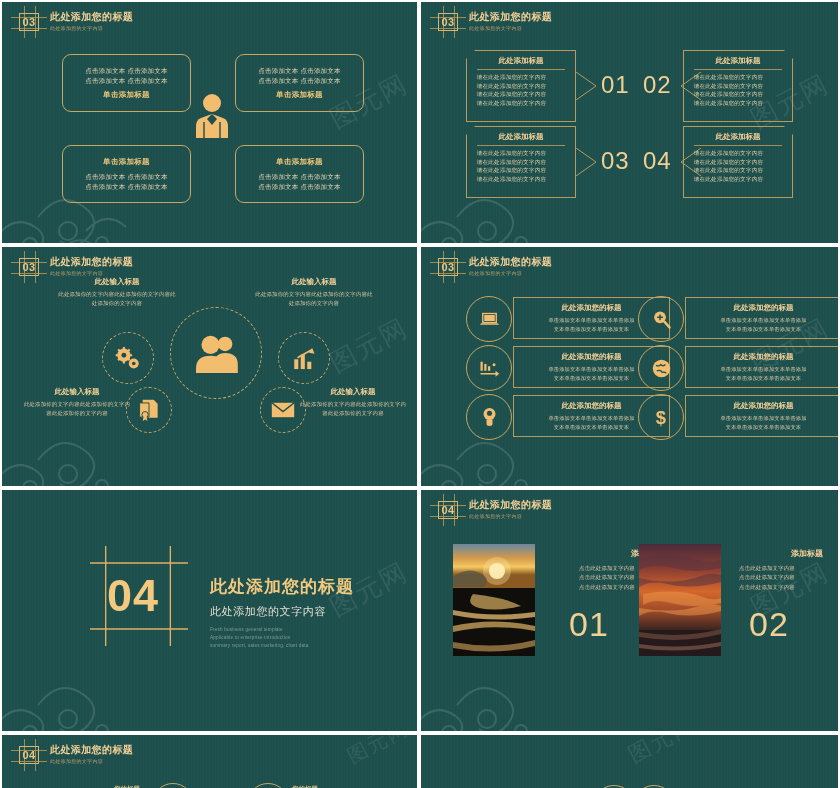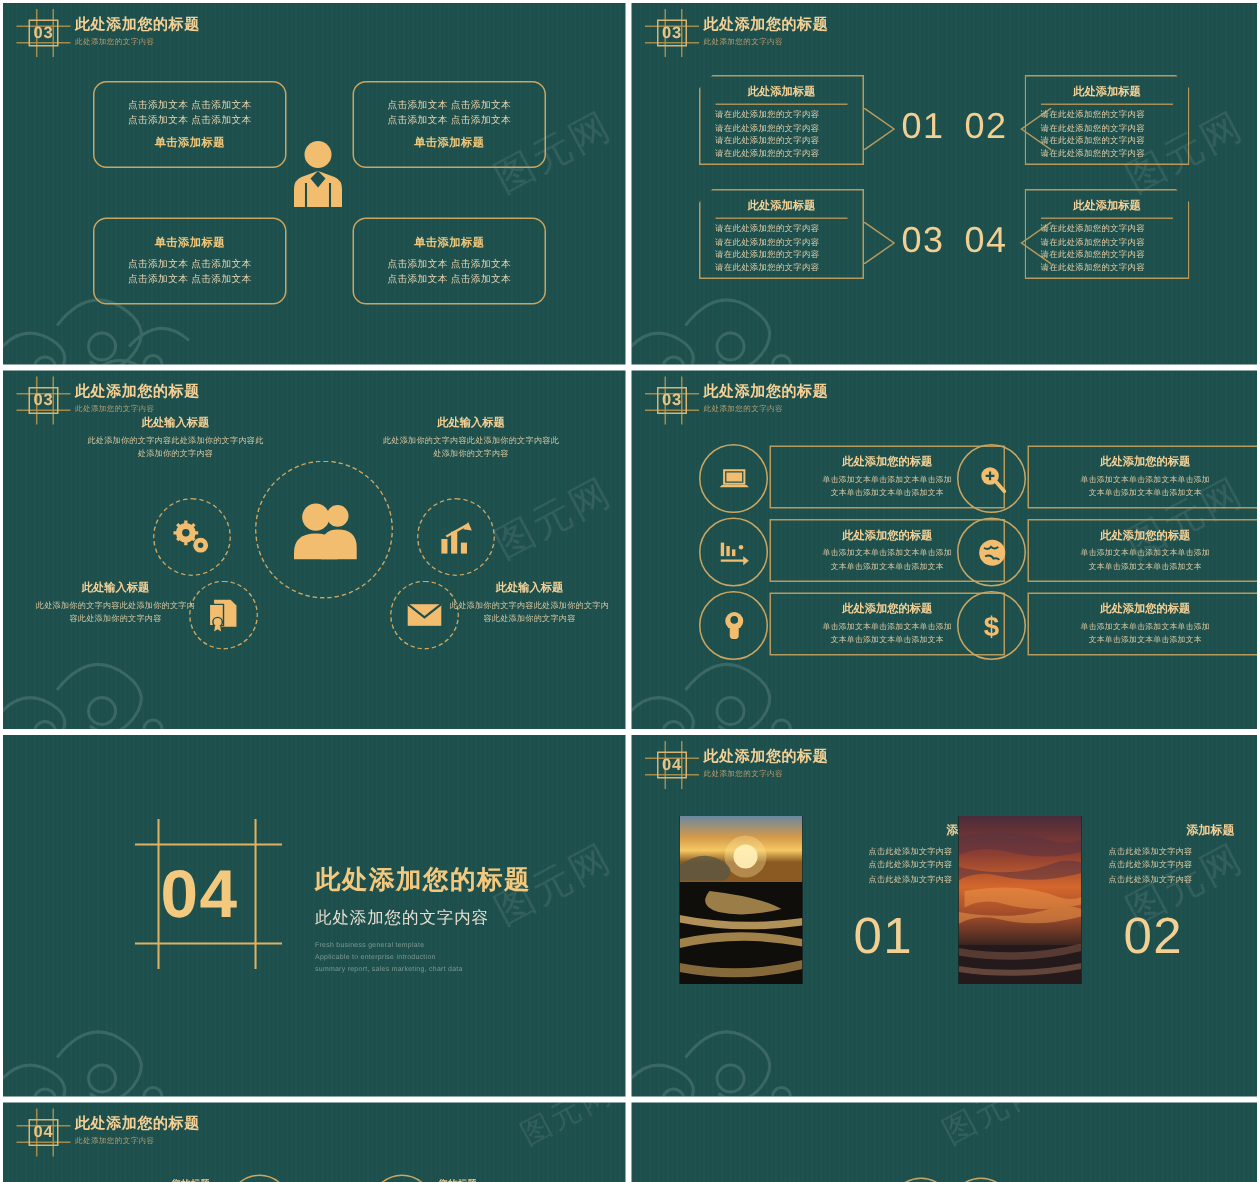--- a/index.html
+++ b/index.html
@@ -57,21 +57,21 @@
   .s1box{
     position:absolute;border:1px solid #c9a662;border-radius:9px;
     width:127px;height:56px;display:flex;flex-direction:column;
     align-items:center;justify-content:center;z-index:3;
   }
   .s1box .bt{font-size:7.5px;font-weight:700;color:#f0c77a;letter-spacing:.3px;}
   .s1box .bl{font-size:6.5px;color:#e9d6b2;line-height:1.5;text-align:center;letter-spacing:.2px;}
   .person{position:absolute;z-index:3;}
 
   
-  .s2card{position:absolute;z-index:3;width:110px;height:60px;}
+  .s2card{position:absolute;z-index:3;width:110px;height:72px;}
   .s2card .inner{
     position:absolute;inset:0;border:1px solid #b79a5c;
     display:flex;flex-direction:column;align-items:center;padding-top:5px;
     box-sizing:border-box;
   }
   .s2card.l .inner{clip-path:polygon(9px 0,100% 0,100% 100%,0 100%,0 9px);}
   .s2card.r .inner{clip-path:polygon(0 0,calc(100% - 9px) 0,100% 9px,100% 100%,0 100%);}
   .s2card .ct{font-size:7.5px;font-weight:700;color:#f3d096;margin-bottom:3px;}
   .s2card .cd{width:82%;height:1px;background:#a98f55;margin-bottom:3px;}
   .s2card .cl{font-size:5.6px;color:#e2cfa9;line-height:1.55;text-align:left;width:82%;letter-spacing:.2px;}

